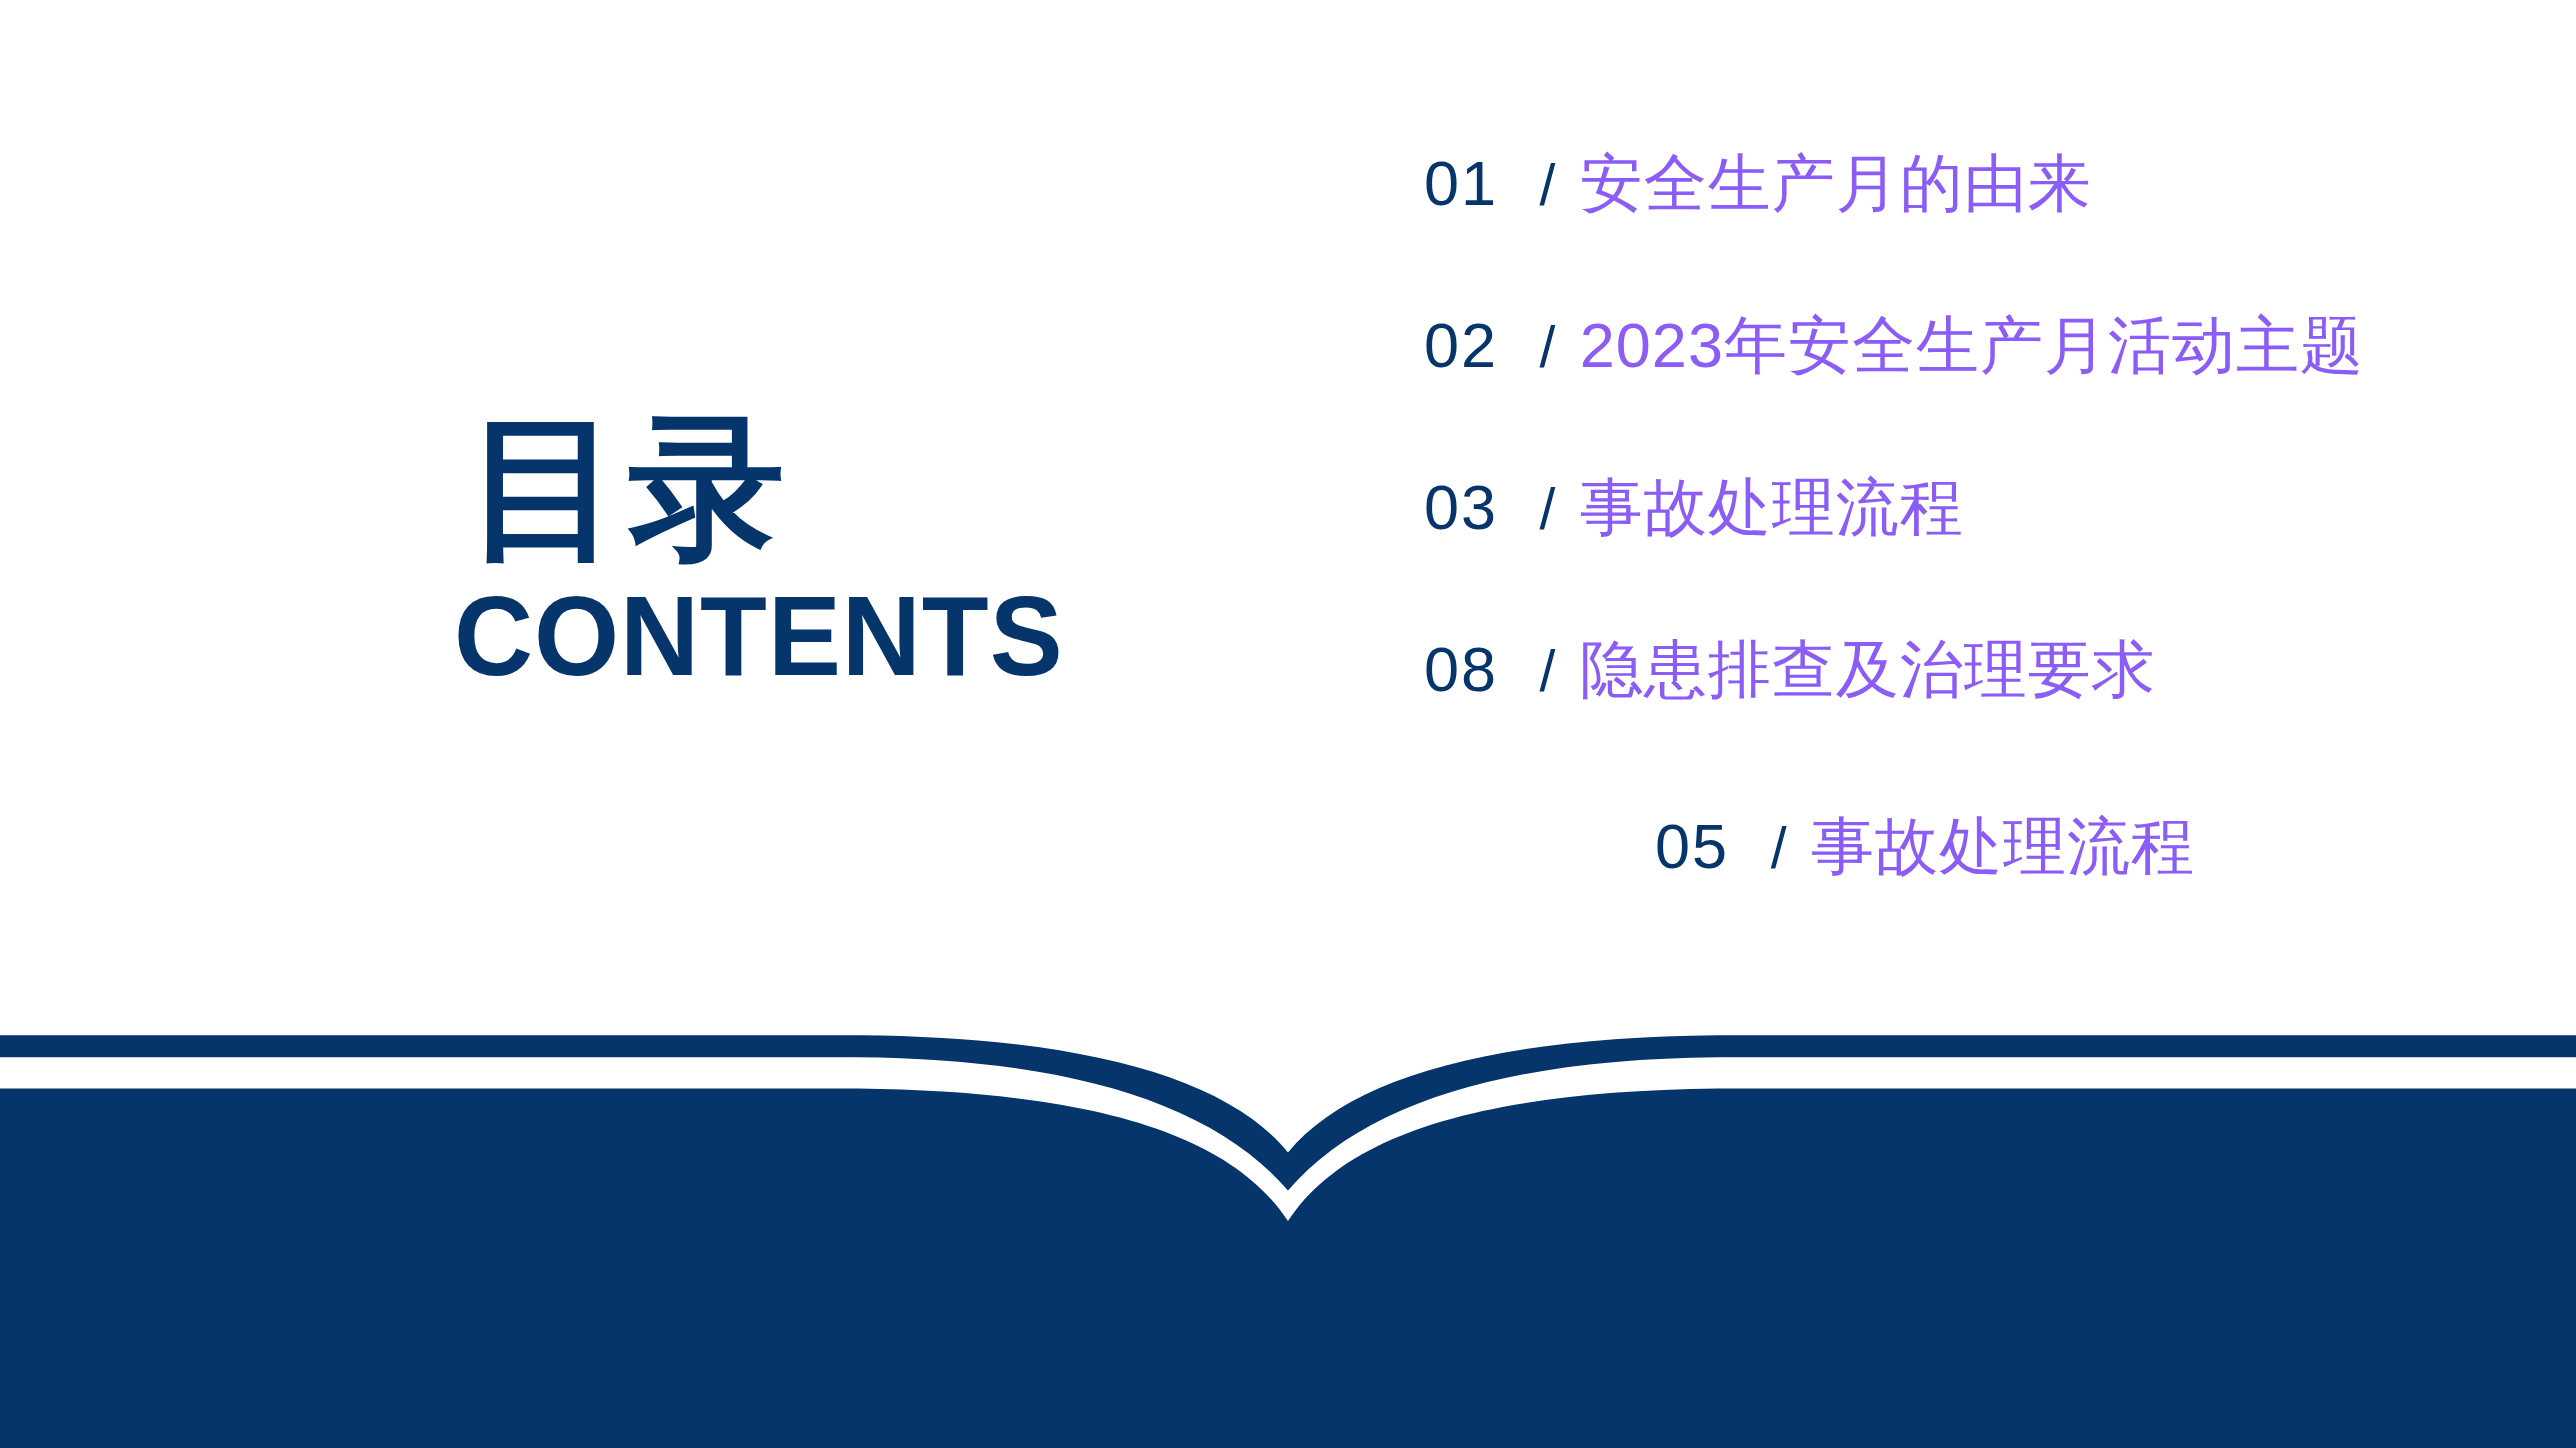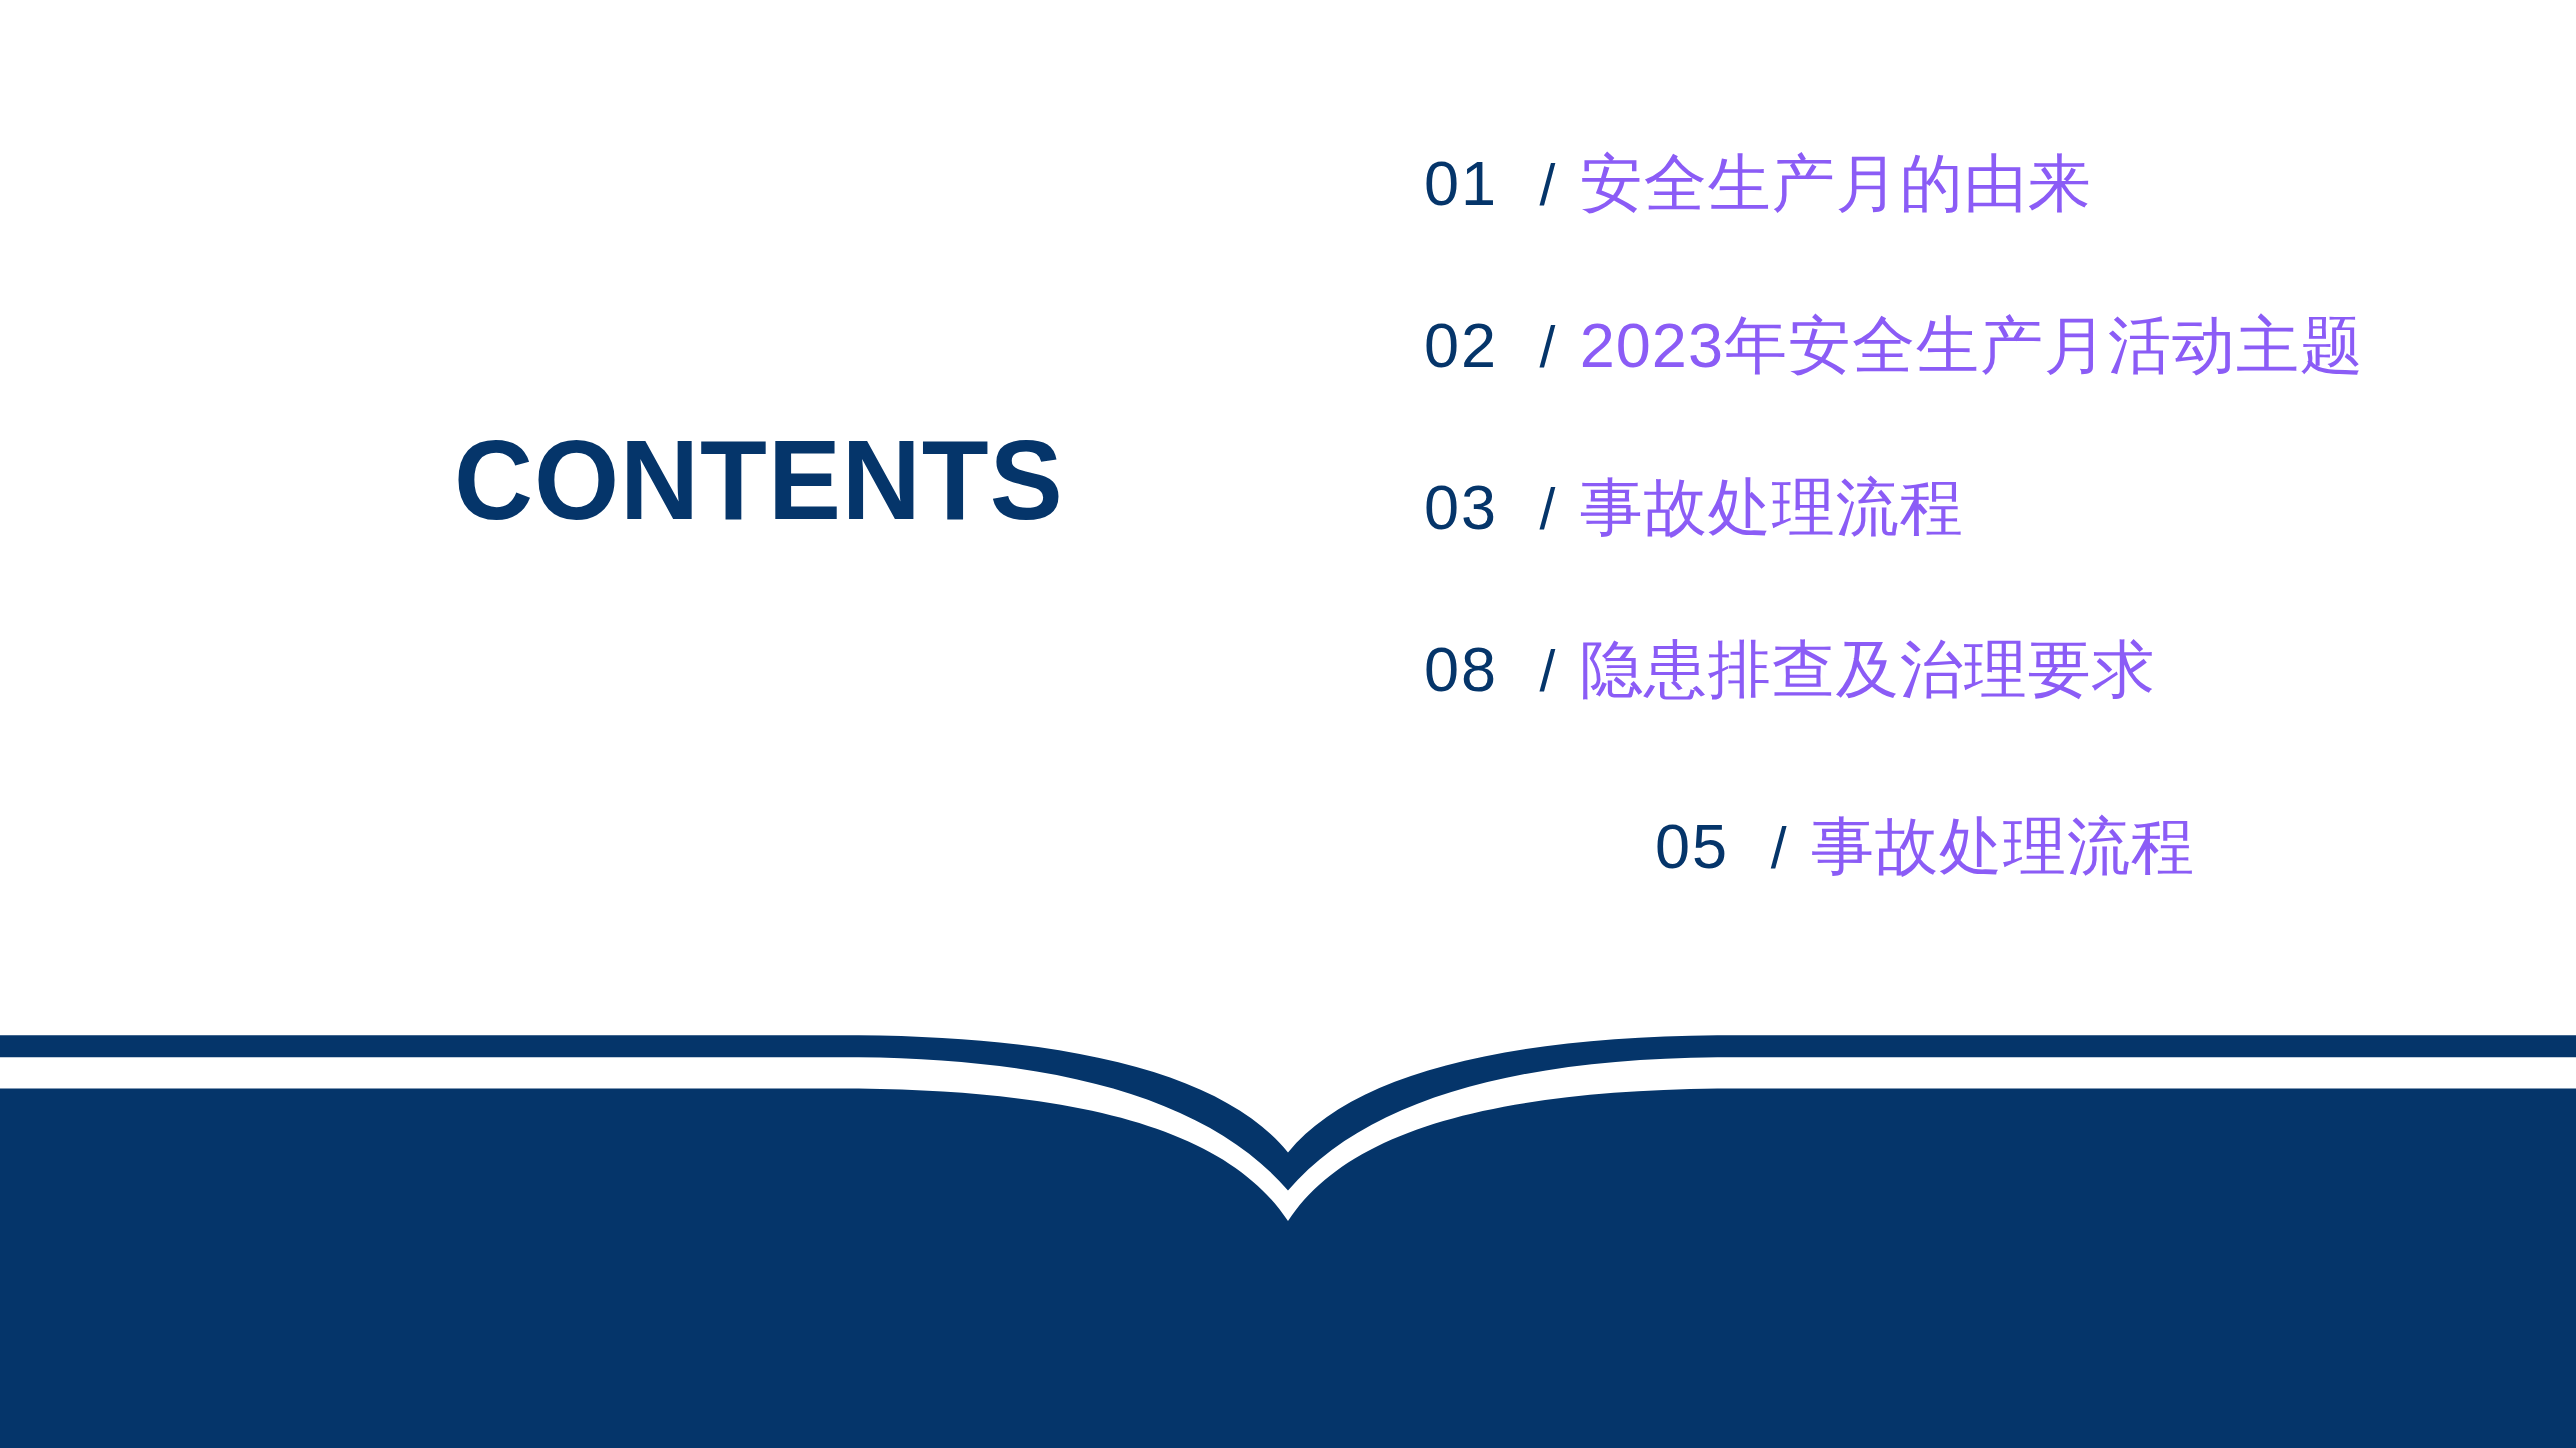--- a/index.html
+++ b/index.html
@@ -99,20 +99,21 @@
     height: 429px;
     display: block;
   }
 </style>
 </head>
 <body>
 
 <div id="slide">
 
   <div class="title-block">
+    <div class="title-cn">目录</div>
     <div class="title-en">CONTENTS</div>
   </div>
 
   <div class="toc">
 
     <div class="toc-row">
       <span class="toc-num">01</span>
       <span class="toc-sep">/</span>
       <span class="toc-label">安全生产月的由来</span>
     </div>

